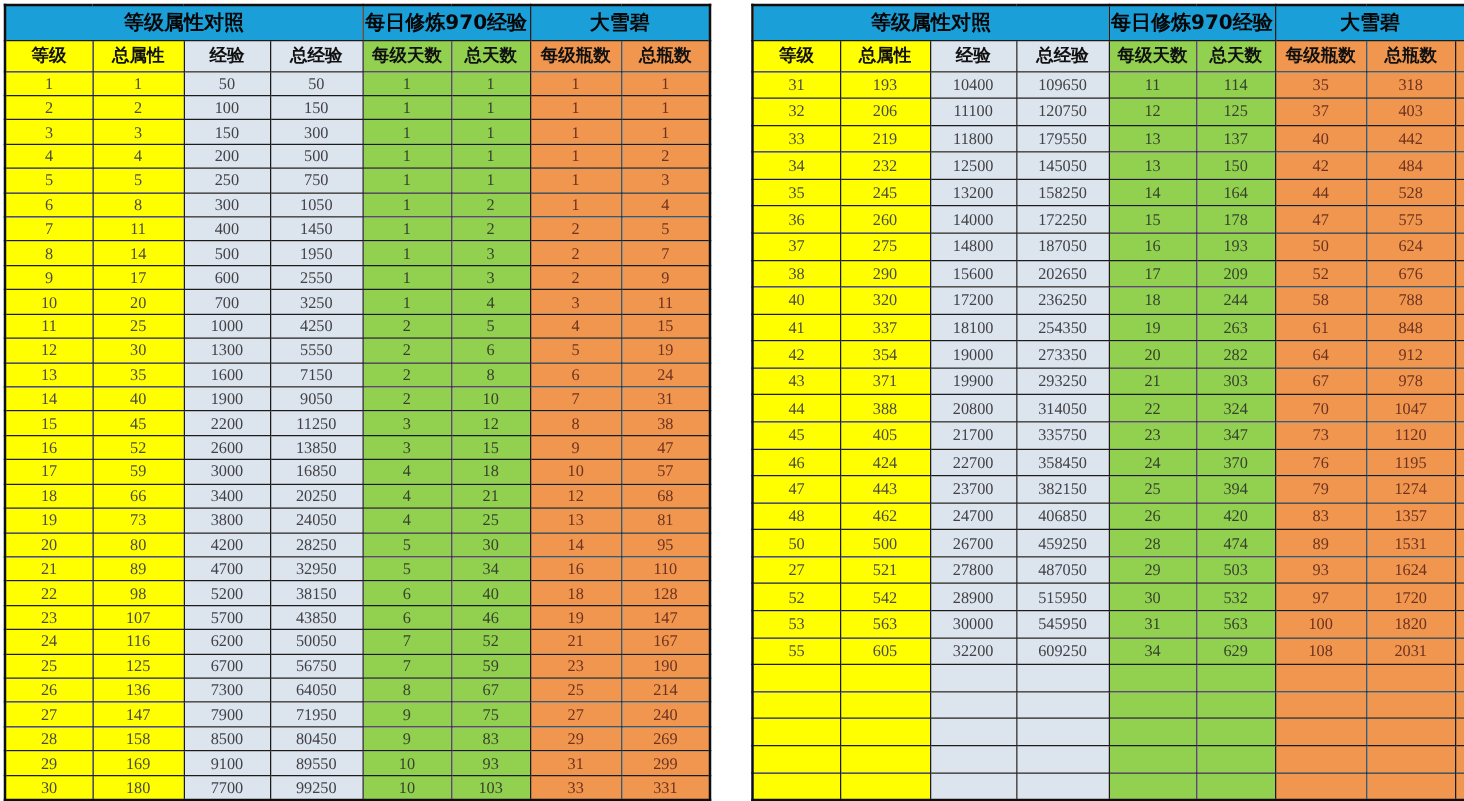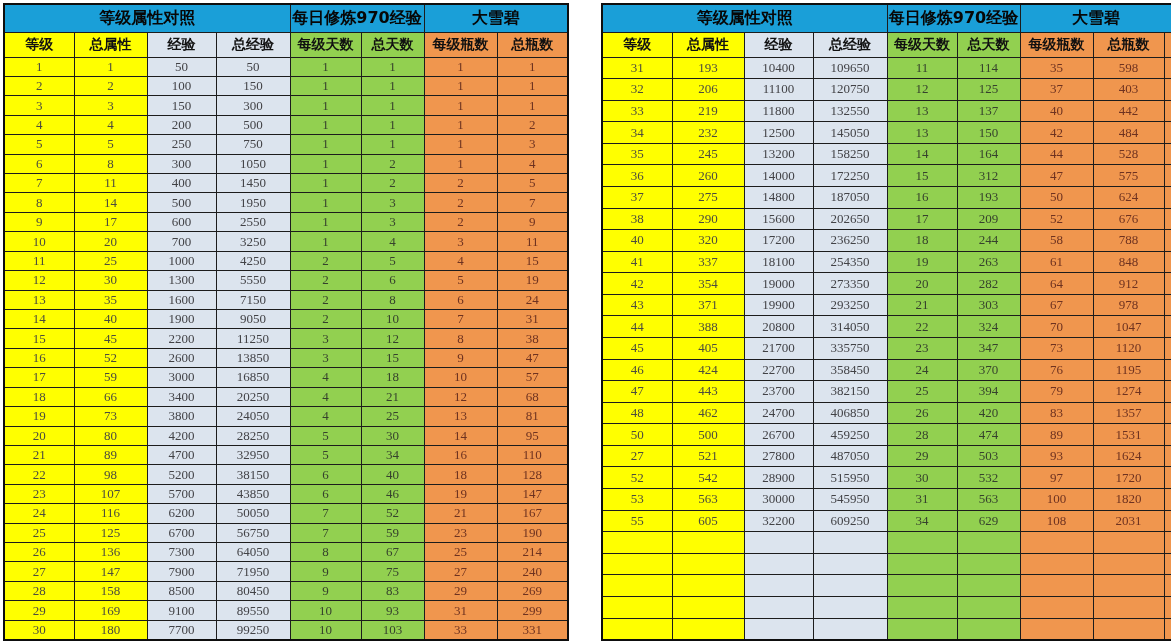--- a/index.html
+++ b/index.html
@@ -416,39 +416,39 @@
     </thead>
     <tbody>
         <tr>
           <td class="c0">31</td>
           <td class="c1">193</td>
           <td class="c2">10400</td>
           <td class="c3">109650</td>
           <td class="c4">11</td>
           <td class="c5">114</td>
           <td class="c6">35</td>
-          <td class="c7">598</td>
+          <td class="c7">318</td>
           <td class="c7 sliver"></td>
         </tr>
         <tr>
           <td class="c0">32</td>
           <td class="c1">206</td>
           <td class="c2">11100</td>
           <td class="c3">120750</td>
           <td class="c4">12</td>
           <td class="c5">125</td>
           <td class="c6">37</td>
           <td class="c7">403</td>
           <td class="c7 sliver"></td>
         </tr>
         <tr>
           <td class="c0">33</td>
           <td class="c1">219</td>
           <td class="c2">11800</td>
-          <td class="c3">132550</td>
+          <td class="c3">179550</td>
           <td class="c4">13</td>
           <td class="c5">137</td>
           <td class="c6">40</td>
           <td class="c7">442</td>
           <td class="c7 sliver"></td>
         </tr>
         <tr>
           <td class="c0">34</td>
           <td class="c1">232</td>
           <td class="c2">12500</td>
@@ -469,21 +469,21 @@
           <td class="c6">44</td>
           <td class="c7">528</td>
           <td class="c7 sliver"></td>
         </tr>
         <tr>
           <td class="c0">36</td>
           <td class="c1">260</td>
           <td class="c2">14000</td>
           <td class="c3">172250</td>
           <td class="c4">15</td>
-          <td class="c5">312</td>
+          <td class="c5">178</td>
           <td class="c6">47</td>
           <td class="c7">575</td>
           <td class="c7 sliver"></td>
         </tr>
         <tr>
           <td class="c0">37</td>
           <td class="c1">275</td>
           <td class="c2">14800</td>
           <td class="c3">187050</td>
           <td class="c4">16</td>

